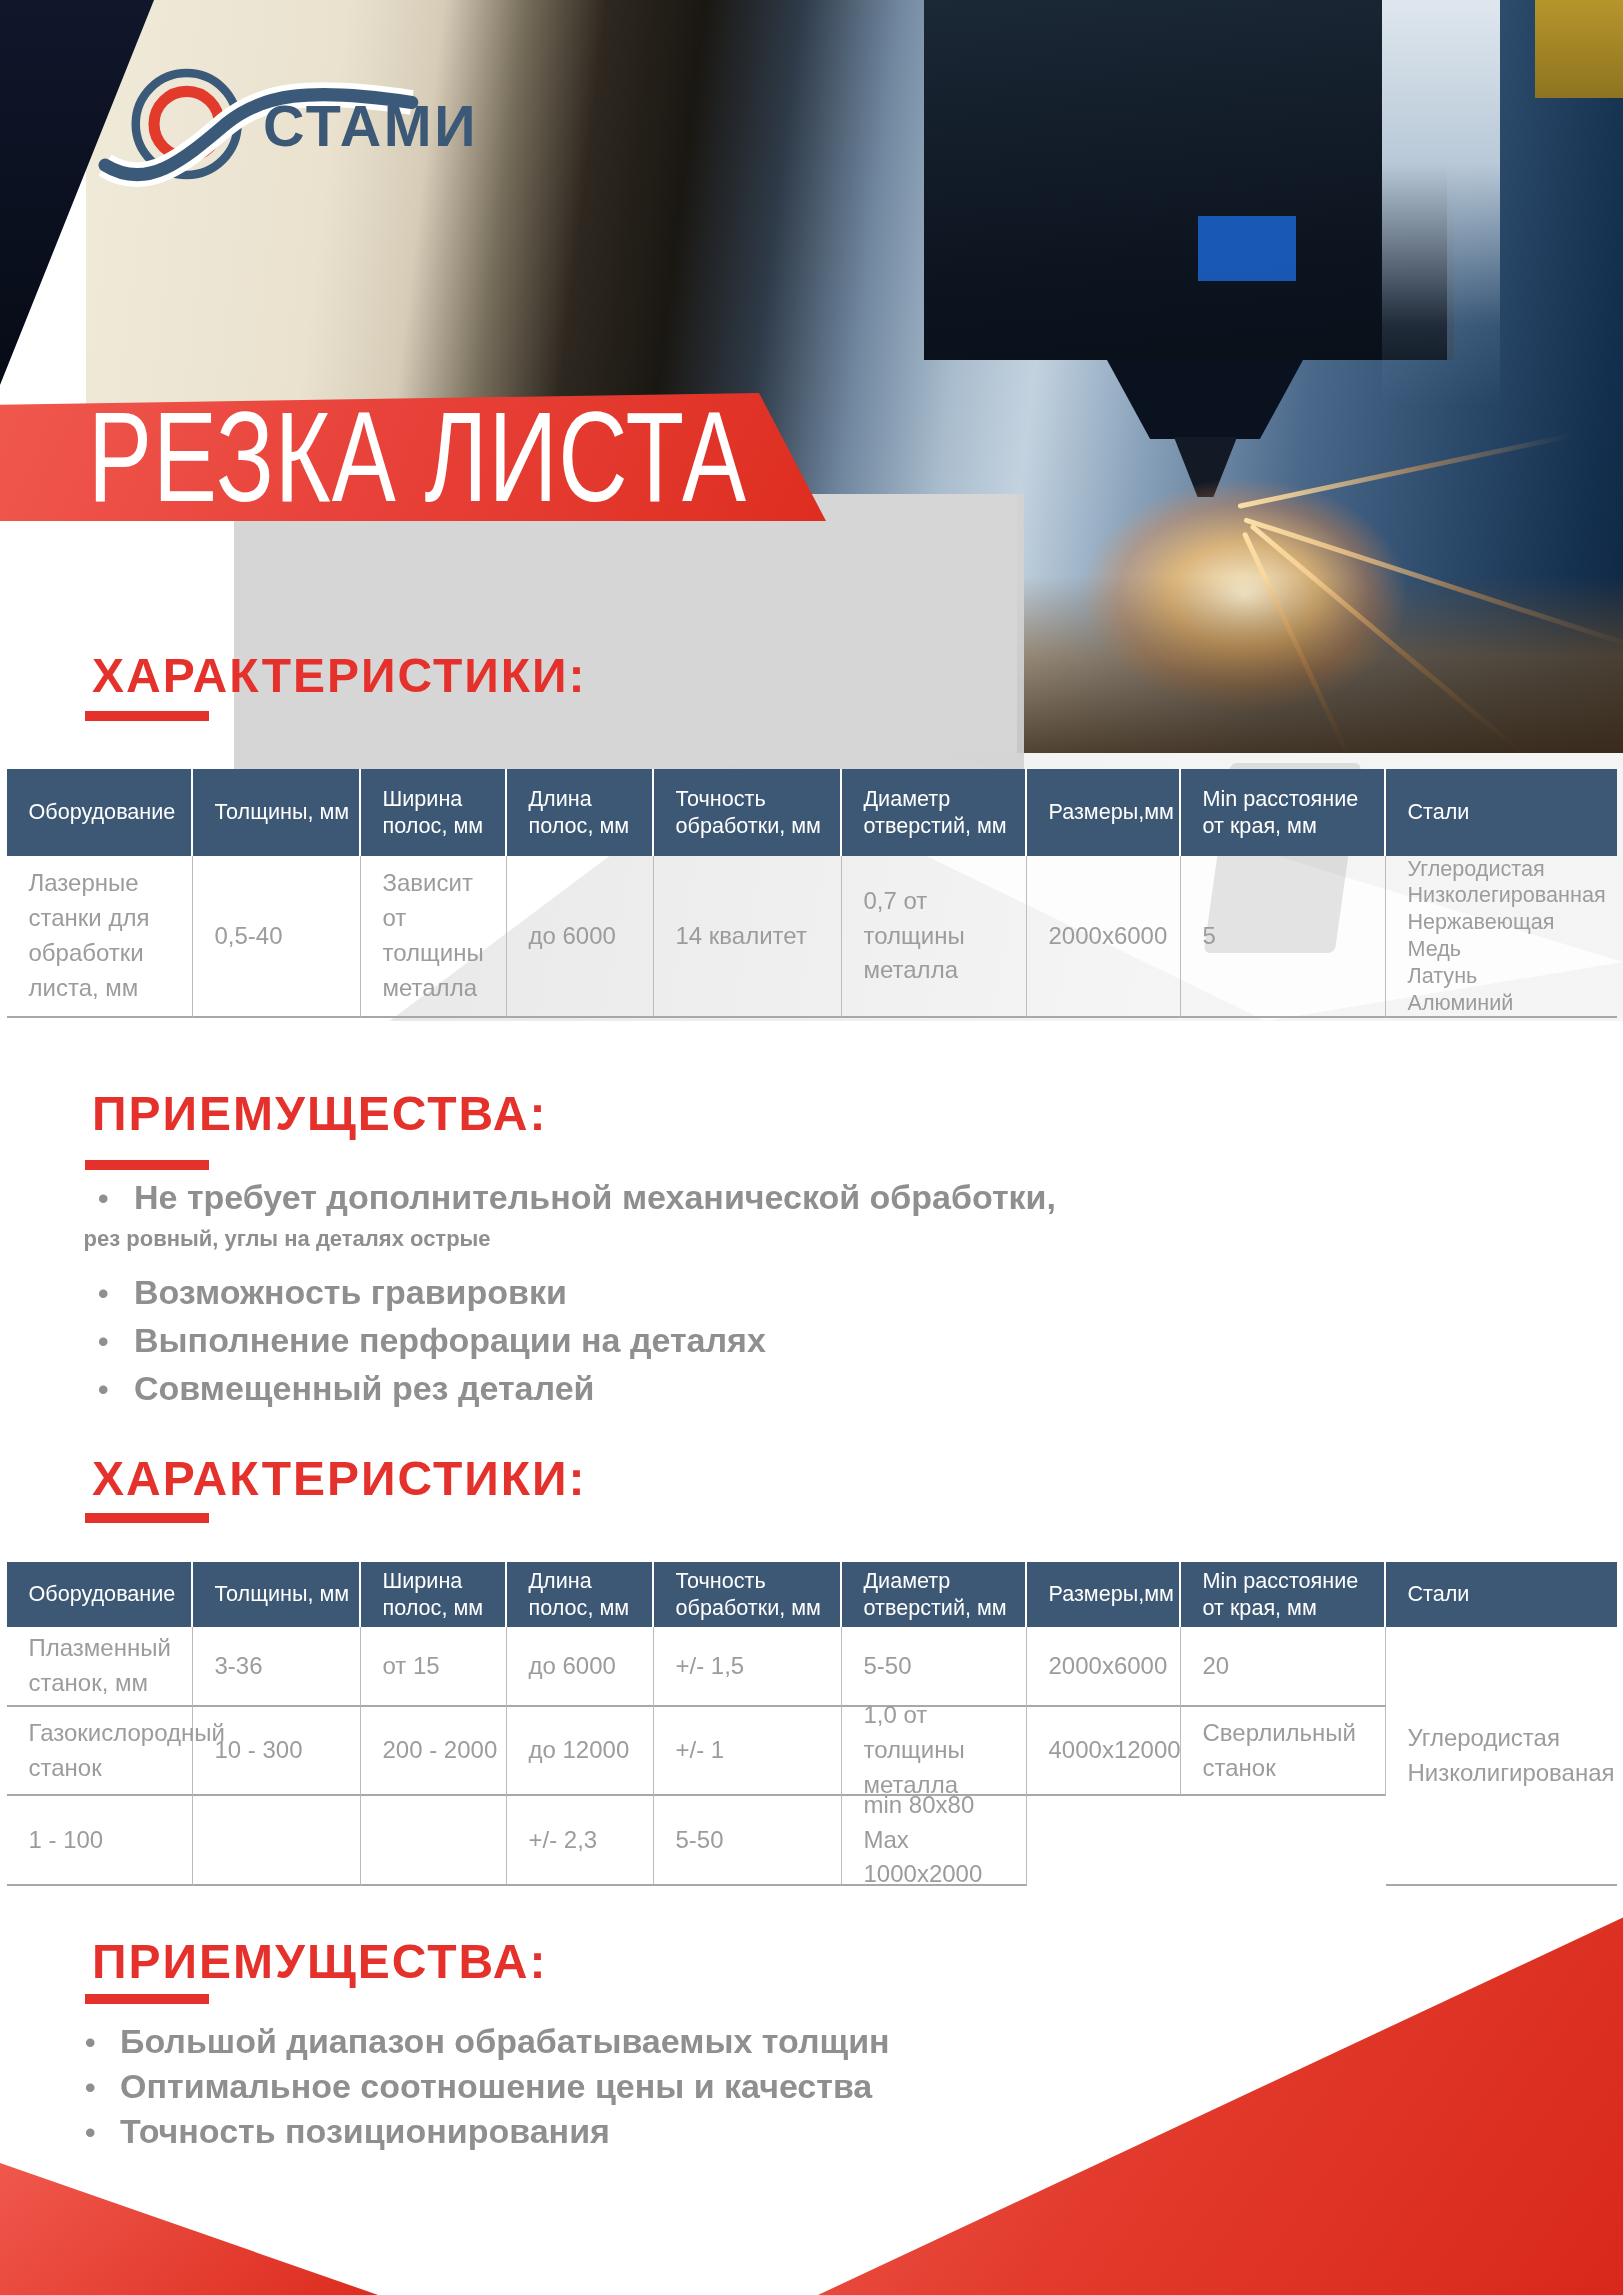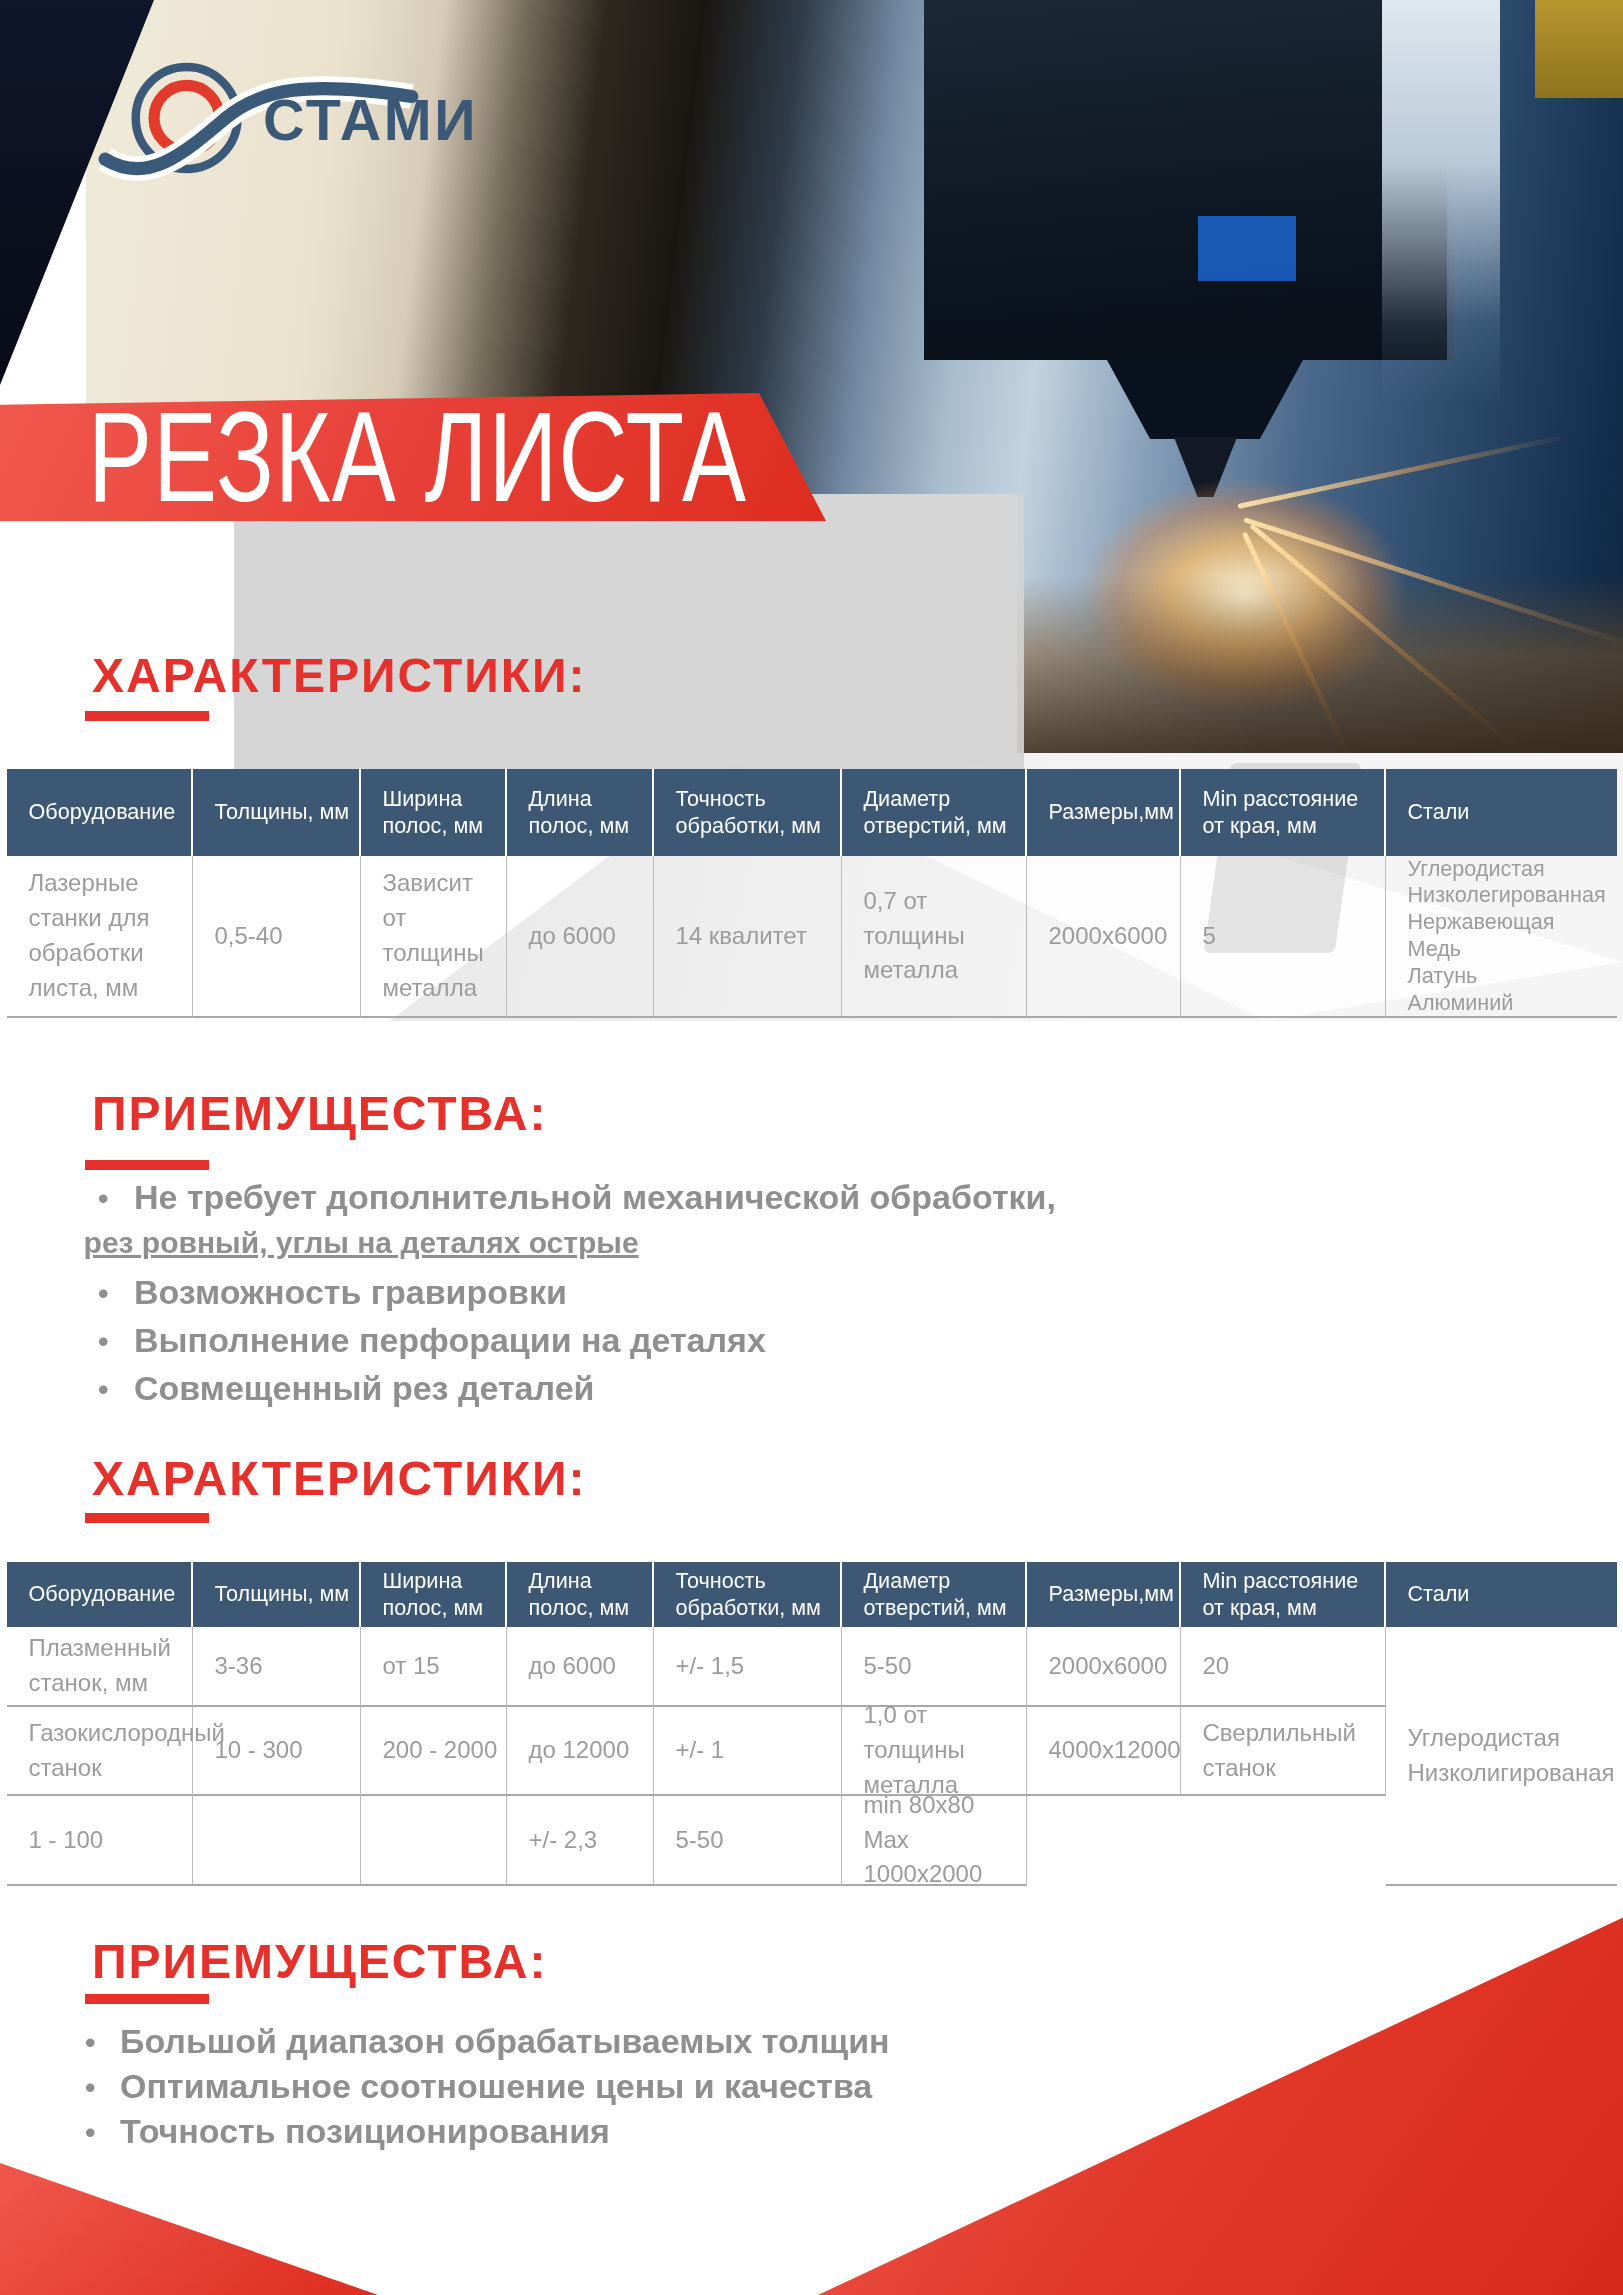--- a/index.html
+++ b/index.html
@@ -44,21 +44,21 @@
     clip-path:polygon(0 11.8px,759px 0,826px 128px,0 128px);
     background:linear-gradient(115deg,#f0584d 0%,#e8423a 45%,#de2d20 100%);}
   .tri-left{left:0;top:2163px;width:381px;height:133px;z-index:12;
     clip-path:polygon(0 0,100% 100%,0 100%);
     background:linear-gradient(140deg,#f0584c,#dc2c1f);}
   .tri-right{left:818px;top:1917px;width:806px;height:378px;z-index:12;
     clip-path:polygon(100% 0,100% 100%,0 100%);
     background:linear-gradient(125deg,#ee5a4e 0%,#e23a2c 45%,#d8281b 100%);}
 
   
-  .logo{left:111px;top:56px;width:334px;height:124px;z-index:10;}
+  .logo{left:111px;top:62px;width:334px;height:124px;z-index:10;}
   .logo svg{overflow:visible;}
 
   
   .hero-title{left:88px;top:393px;z-index:9;color:#fff;font-size:128px;line-height:1;
     font-weight:400;letter-spacing:1.3px;white-space:nowrap;
     transform:scaleX(.75);transform-origin:left top;}
   .subtitle{left:429px;top:529px;z-index:9;color:#8b8b8b;font-size:41px;line-height:1.3;
     font-weight:700;letter-spacing:0.7px;}
 
   
@@ -89,21 +89,21 @@
   .td.hline{border-bottom:2px solid #a8a8a8;}
   .steels1{line-height:1.24;font-size:21.6px;}
   .merged{grid-column:9;grid-row:2 / span 3;}
 
   
   .bullets{z-index:10;color:#8f8f8f;font-weight:700;}
   .b-row{display:flex;align-items:baseline;}
   .b-row .dot{flex:0 0 auto;color:#8f8f8f;}
   .adv1 .b-row{font-size:34px;height:48px;padding-left:36px;}
   .adv1 .dot{width:36px;font-size:30px;}
-  .adv1 .cont{font-size:30px;height:47px;padding-left:21.6px;text-decoration:underline;}
+  .adv1 .cont{font-size:22px;height:47px;padding-left:21.6px;}
   .adv2 .b-row{font-size:34px;height:45px;padding-left:23px;}
   .adv2 .dot{width:35px;font-size:30px;}
 </style>
 </head>
 <body>
 
 <div class="page">
 
   <div class="abs photo">
     <div class="abs ph-slab"></div>

